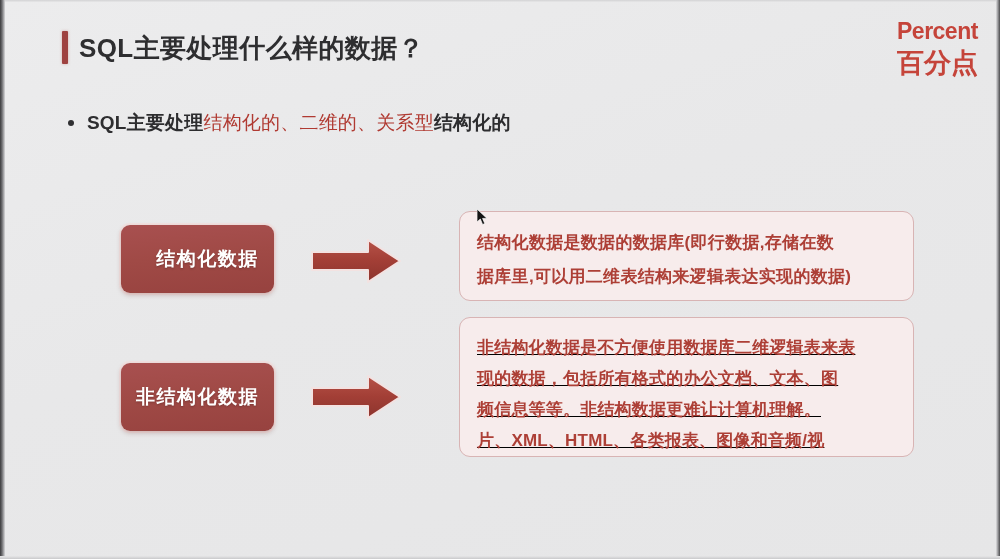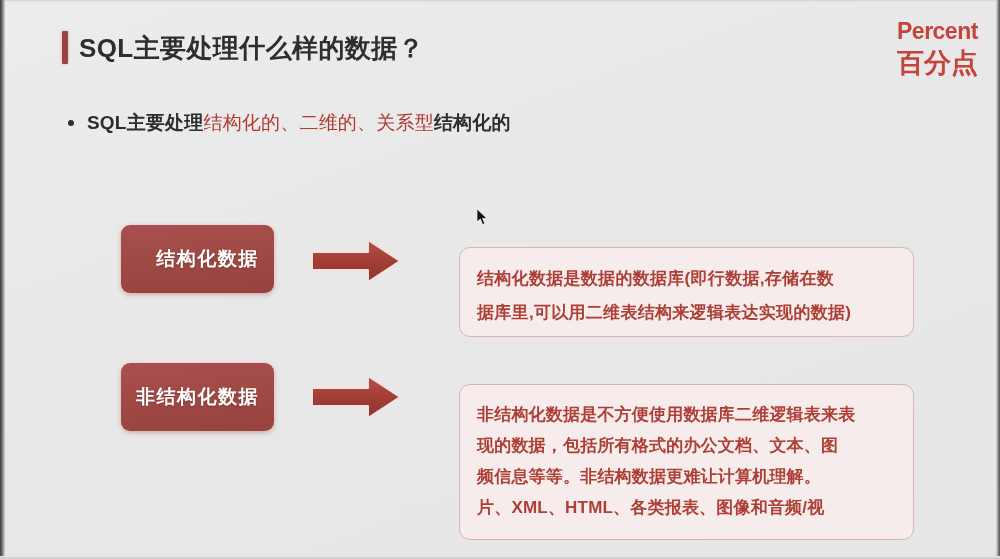--- a/index.html
+++ b/index.html
@@ -164,24 +164,23 @@
 
   
   .callout {
     position: absolute;
     left: 459px;
     box-sizing: border-box;
     background: #f7ecec;
     border: 1.6px solid #d8b4b4;
     border-radius: 11px;
     padding: 14px 17px 13px 17px;
-    margin-top: 36px;
   }
   #callout-structured   { top: 211px; width: 455px; height: 90px; }
-  #callout-unstructured { top: 348px; width: 455px; height: 156px; }
+  #callout-unstructured { top: 317px; width: 455px; height: 140px; text-decoration: underline; }
 
   .callout-line {
     color: #ad3f36;
     font-size: 17px;
     font-weight: 700;
     letter-spacing: 0.3px;
     line-height: 34px;
     white-space: nowrap;
   }
   #callout-unstructured .callout-line {

